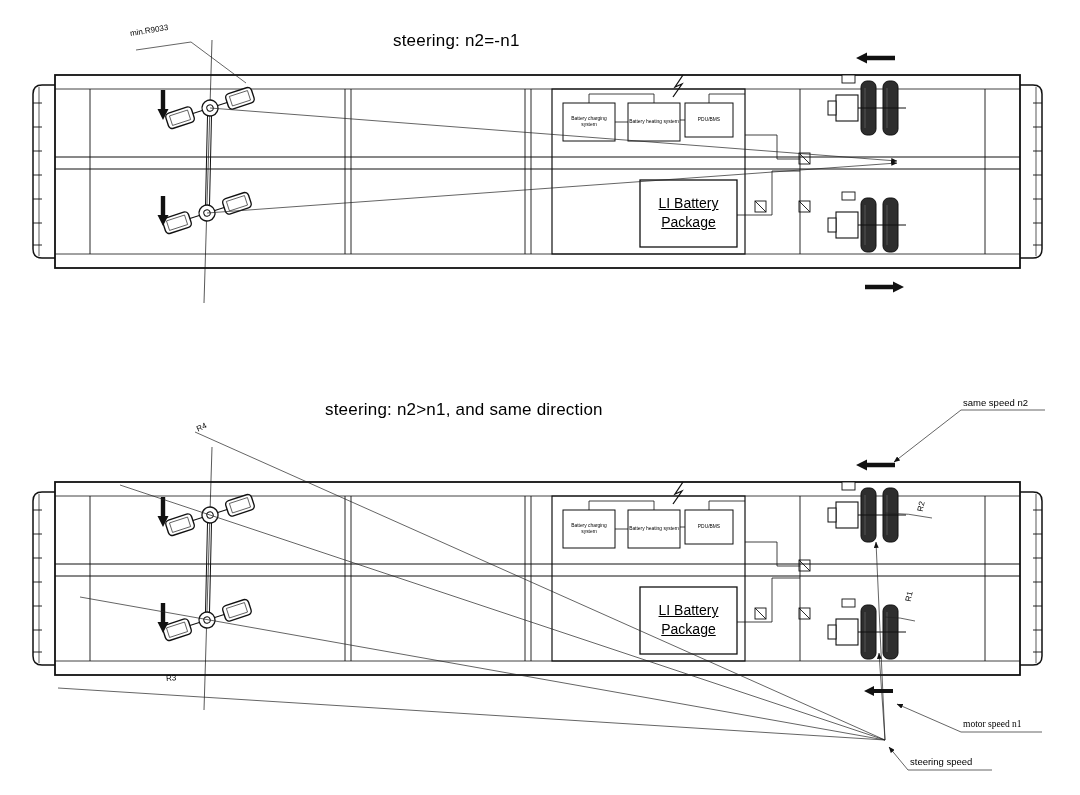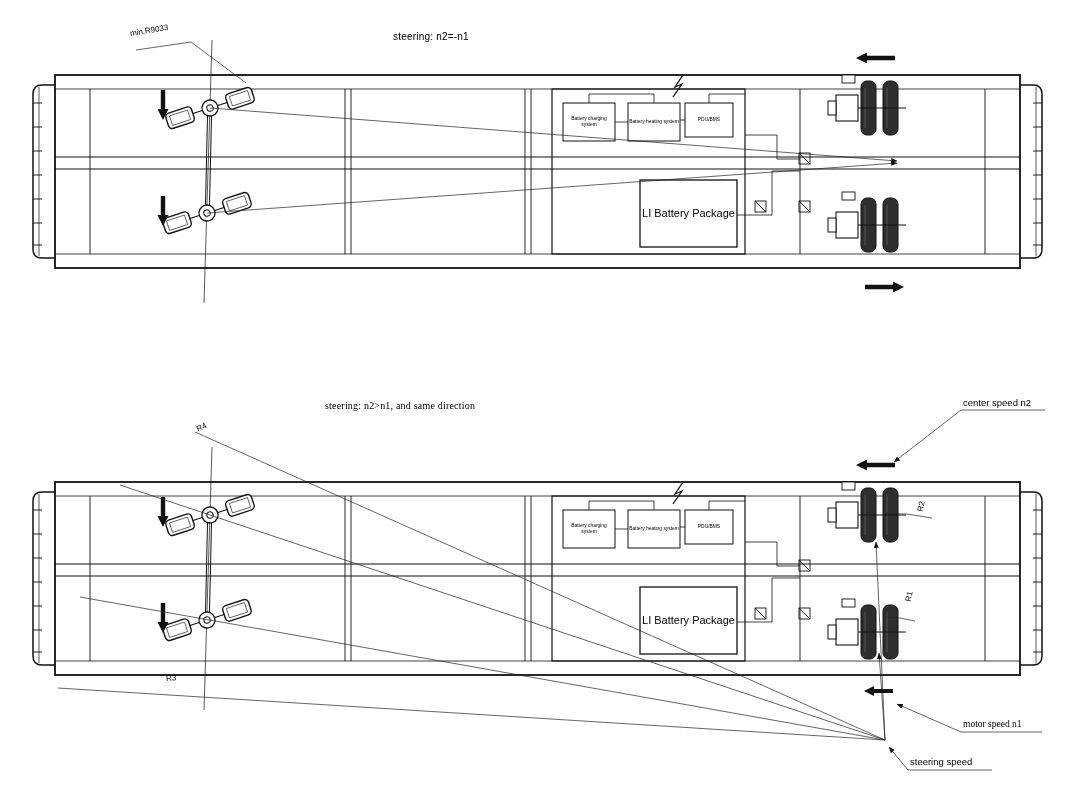--- a/index.html
+++ b/index.html
@@ -1,25 +1,25 @@
 <!DOCTYPE html>
 <html><head>
 <meta charset="utf-8">
 <style>
   html,body{margin:0;padding:0;background:#fff;}
   body{width:1080px;height:795px;font-family:"Liberation Sans",sans-serif;color:#000;}
   .canvas{position:relative;width:1080px;height:795px;background:#fff;overflow:hidden;}
   .canvas svg{position:absolute;left:0;top:0;}
   .lbl{position:absolute;white-space:nowrap;color:#000;}
-  .title{font-size:10px;font-weight:500;letter-spacing:.2px;}
+  .title{font-size:17px;font-weight:500;letter-spacing:.2px;}
   .ann{font-size:8px;}
   .callout{font-size:9.5px;}
   .comp{position:absolute;display:flex;align-items:center;justify-content:center;
         text-align:center;font-size:4.9px;line-height:1.3;white-space:normal;color:#000;}
-  .comp-li{font-size:11px;line-height:1.35;}
+  .comp-li{font-size:14px;line-height:1.35;text-decoration:underline;}
 </style>
 </head>
 <body>
 
 <div class="canvas">
 
 <svg width="1080" height="795" viewBox="0 0 1080 795">
   <defs>
     <marker id="arr" viewBox="0 0 10 8" refX="9.5" refY="4" markerWidth="9" markerHeight="7" orient="auto">
       <path d="M0,0 L10,4 L0,8 Z" fill="#111"></path>
@@ -162,28 +162,28 @@
 
 <div class="lbl title" style="left:393px;top:31px;">steering: n2=-n1</div>
 
 <div class="lbl ann" style="left:130px;top:29px;transform:rotate(-9deg);transform-origin:left center;">min.R9033</div>
 
 <div class="comp" style="left:564px;top:104px;width:50px;height:36px;">Battery charging system</div>
 <div class="comp" style="left:629px;top:104px;width:50px;height:36px;">Battery heating system</div>
 <div class="comp" style="left:685px;top:104px;width:48px;height:32px;">PDU/BMS</div>
 <div class="comp comp-li" style="left:641px;top:182px;width:95px;height:62px;">LI Battery Package</div>
 
-<div class="lbl title" style="left:325px;top:400px;font-family:Liberation Serif, serif;">steering: n2&gt;n1, and same direction</div>
+<div class="lbl title" style="left:325px;top:400px;">steering: n2&gt;n1, and same direction</div>
 
 <div class="comp" style="left:564px;top:511px;width:50px;height:36px;">Battery charging system</div>
 <div class="comp" style="left:629px;top:511px;width:50px;height:36px;">Battery heating system</div>
 <div class="comp" style="left:685px;top:511px;width:48px;height:32px;">PDU/BMS</div>
 <div class="comp comp-li" style="left:641px;top:589px;width:95px;height:62px;">LI Battery Package</div>
 
 <div class="lbl ann" style="left:197px;top:425px;transform:rotate(-25deg);transform-origin:left center;">R4</div>
 <div class="lbl ann" style="left:166px;top:674px;transform:rotate(-4deg);transform-origin:left center;">R3</div>
 <div class="lbl ann" style="left:904px;top:592px;transform:rotate(-78deg);">R1</div>
 <div class="lbl ann" style="left:916px;top:502px;transform:rotate(-78deg);">R2</div>
-<div class="lbl callout" style="left:963px;top:397px;">center speed n2</div>
+<div class="lbl callout" style="left:963px;top:397px;">same speed n2</div>
 <div class="lbl callout" style="left:963px;top:719px;font-family:Liberation Serif, serif;">motor speed n1</div>
 <div class="lbl callout" style="left:910px;top:756px;">steering speed</div>
 
 </div>
 
 </body></html>

